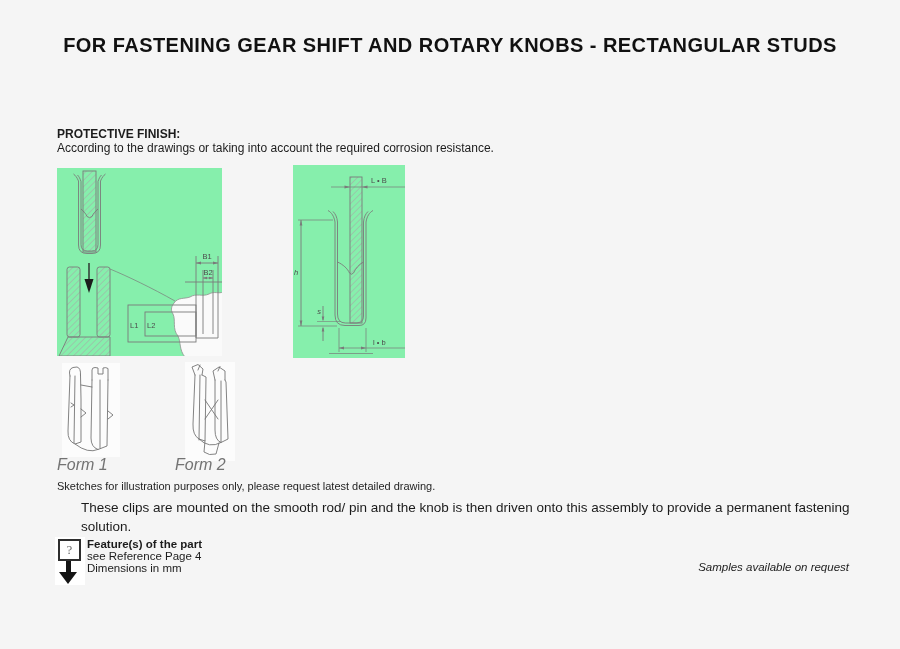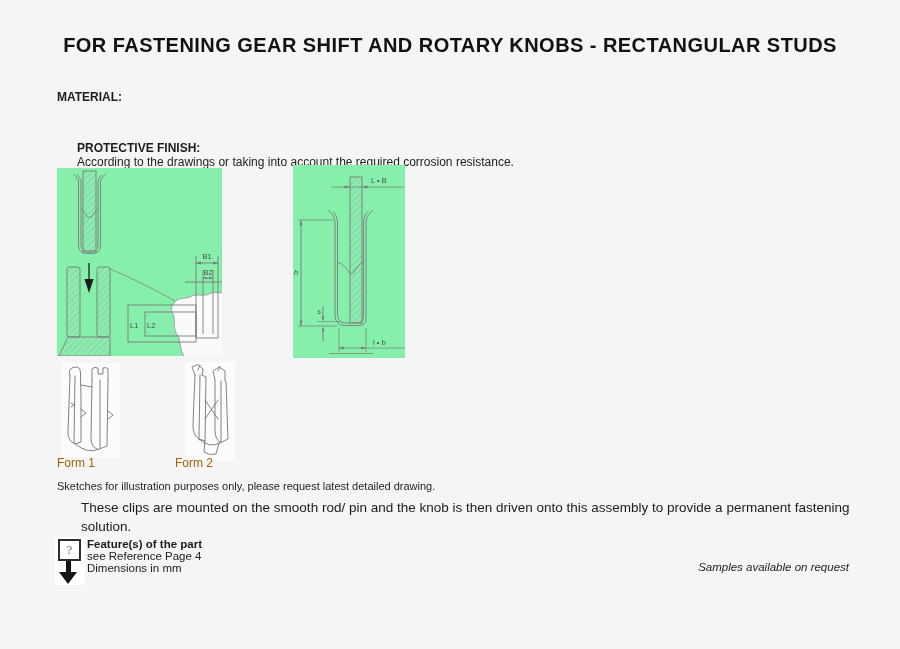--- a/index.html
+++ b/index.html
@@ -9,30 +9,30 @@
     font-family:"Liberation Sans", sans-serif;
   }
   .title{
     position:absolute;top:34px;left:0;width:900px;margin:0;
     text-align:center;font-size:20px;font-weight:bold;letter-spacing:0.45px;
     color:#111;
   }
   .spec{position:absolute;left:57px;font-size:12px;line-height:14px;}
   .spec .spec-label{font-weight:bold;}
   .spec.material{top:90px;}
-  .spec.finish{top:141px;margin-left:20px;}
+  .spec.finish{top:127px;}
 
   .panel{position:absolute;background:#86efac;}
   .panel-a{left:57px;top:168px;width:165px;height:188px;}
   .panel-b{left:293px;top:165px;width:112px;height:193px;}
 
   .formbox{position:absolute;background:#fcfcfc;}
   .form1{left:62px;top:363px;width:58px;height:94px;}
   .form2{left:185px;top:362px;width:50px;height:99px;}
-  .form-label{position:absolute;font-size:12px;color:#a16207;}
+  .form-label{position:absolute;font-style:italic;font-size:16px;color:#737373;}
   .form-label.f1{left:57px;top:456px;}
   .form-label.f2{left:175px;top:456px;}
 
   .sketch-note{position:absolute;left:57px;top:480px;font-size:11px;color:#1f1f1f;}
   .description{position:absolute;left:57px;top:498px;width:800px;font-size:13.5px;line-height:19px;color:#1b1b1b;margin-left:24px;}
 
   .footer-icon{position:absolute;left:55px;top:537px;width:30px;height:48px;background:#ffffff;}
   .q-box{
     position:absolute;left:3px;top:2px;width:19px;height:18px;
     border:2px solid #2e2e2e;background:#fff;
@@ -54,21 +54,20 @@
   .dim-i{font-style:italic;}
 </style>
 </head>
 <body>
 
 <div>
 
   <h1 class="title">FOR FASTENING GEAR SHIFT AND ROTARY KNOBS - RECTANGULAR STUDS</h1>
 
   <div class="spec material">
-    <div class="spec-label">MATERIAL:</div>
   </div>
 
   <div class="spec finish">
     <div class="spec-label">PROTECTIVE FINISH:</div>
     <div class="spec-value">According to the drawings or taking into account the required corrosion resistance.</div>
   </div>
 
   <div class="panel panel-a">
     <svg width="165" height="188" viewBox="0 0 165 188">
       <defs>

